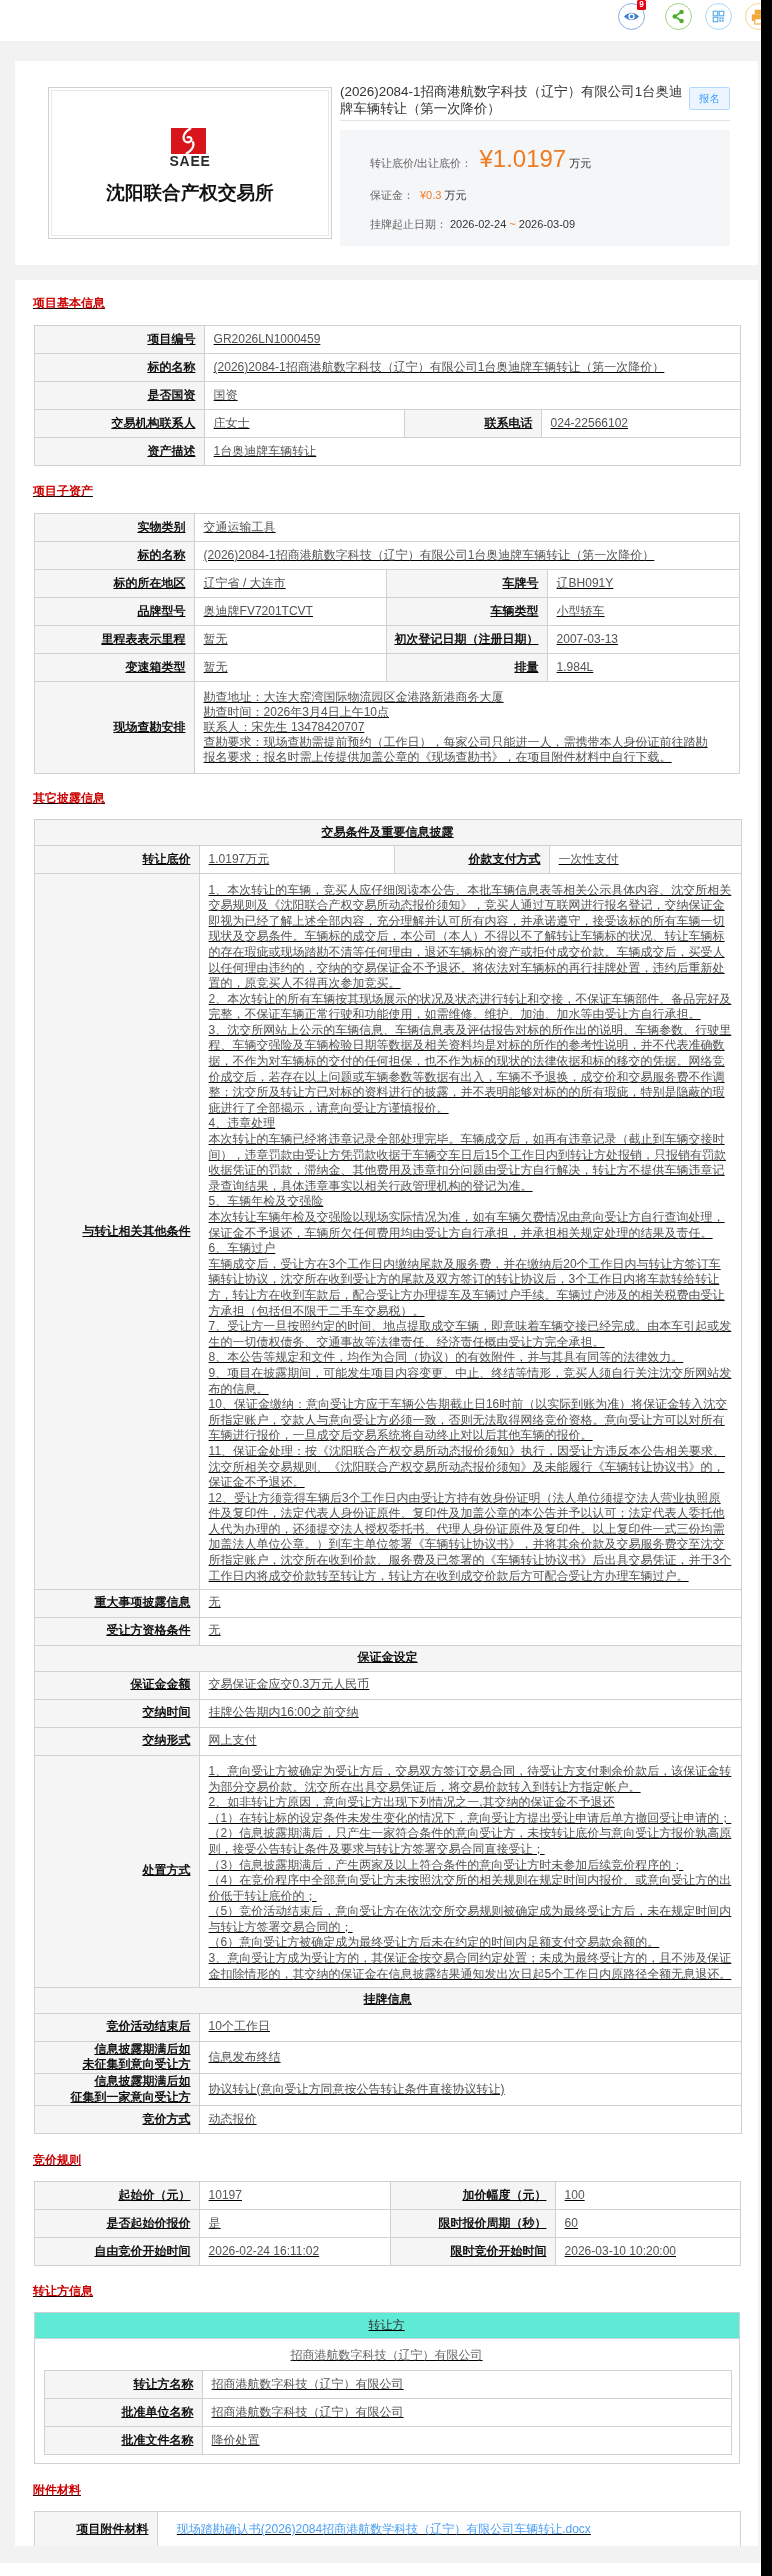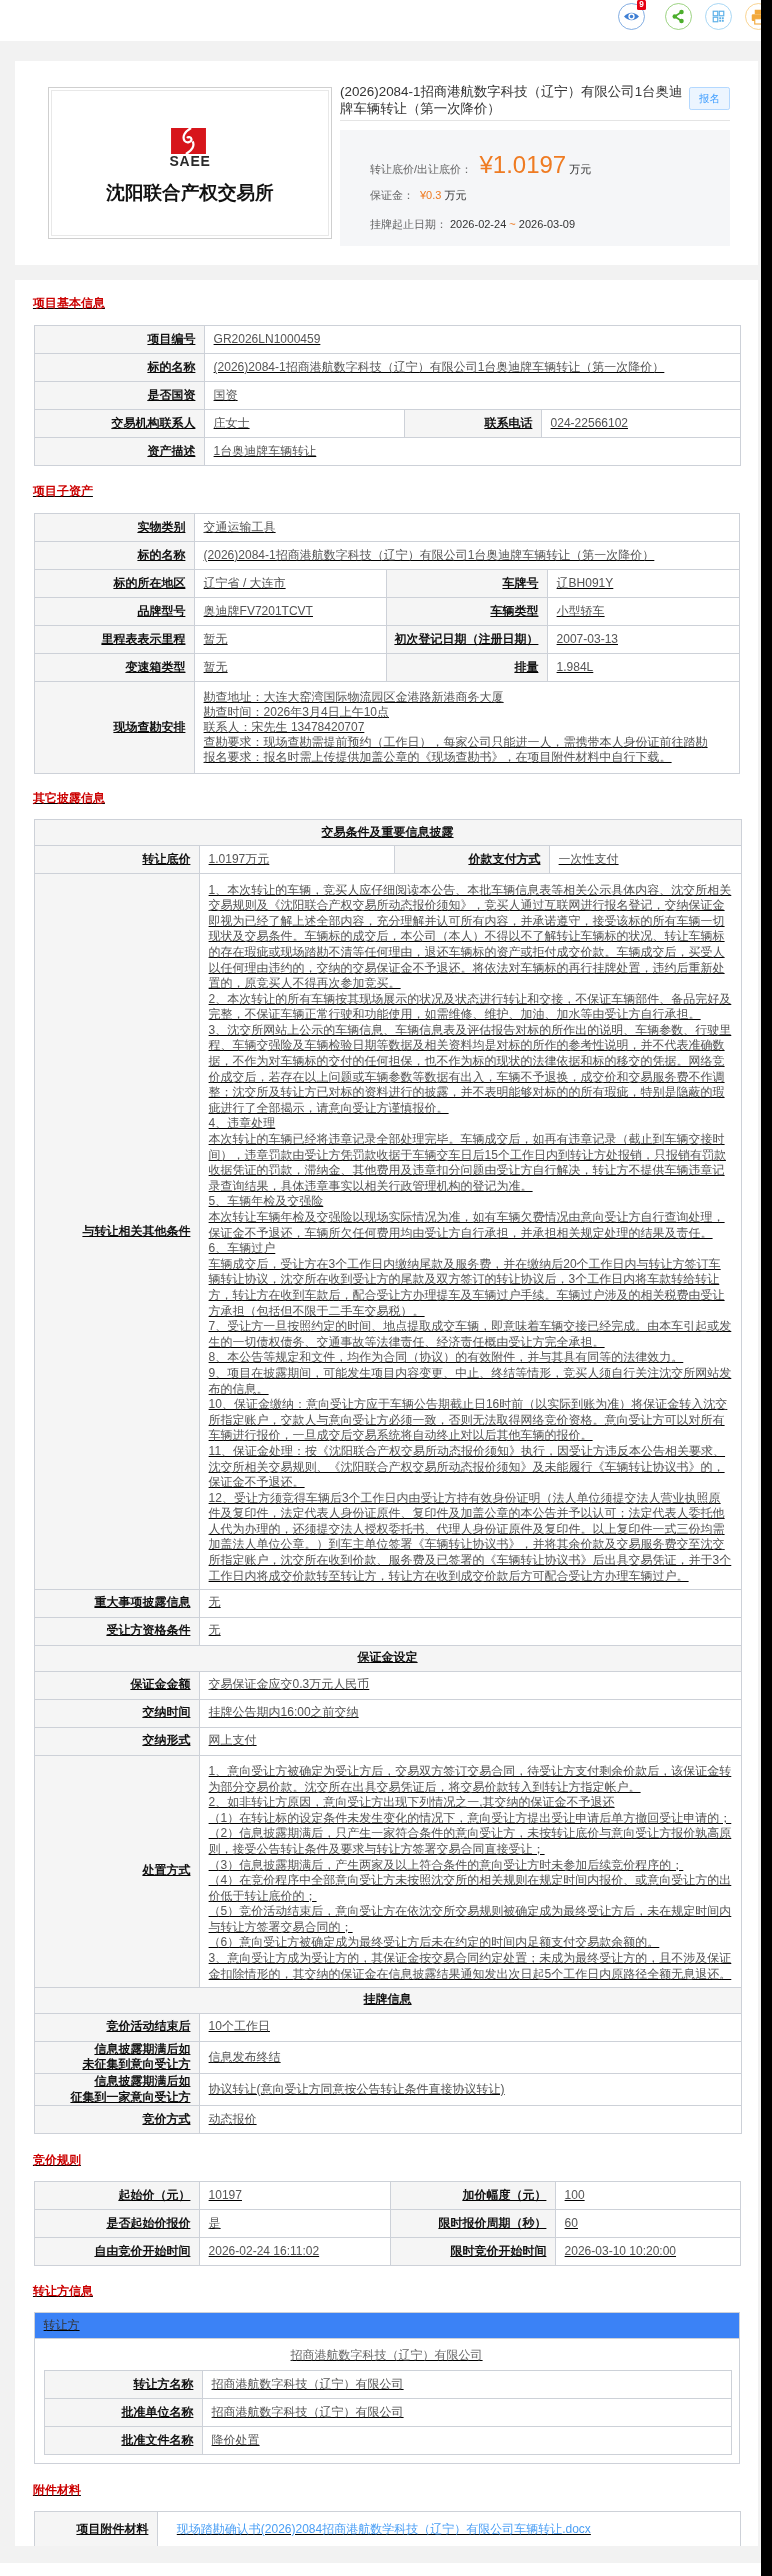--- a/index.html
+++ b/index.html
@@ -24,39 +24,39 @@
   .logo-brand { position: absolute; left: 0; right: 0; top: 64px; text-align: center; font-size: 14px; font-weight: bold;
                 letter-spacing: 0.7px; color: #2a2a2a; line-height: 12px; }
   .logo-org { position: absolute; left: 0; right: 0; top: 91px; text-align: center; font-family: "DejaVu Serif", "Liberation Serif", serif;
               font-size: 18.6px; font-weight: bold; color: #111; line-height: 22px; }
   .hdr-title { position: absolute; left: 325px; top: 22px; width: 349px; font-size: 13.4px; line-height: 17px; color: #333; }
   .signup-btn { position: absolute; left: 674px; top: 26px; width: 41px; height: 23px; background: #ecf5ff; border: 0.7px solid #b3d8ff;
                 color: #409eff; font-size: 10.4px; border-radius: 2.2px; line-height: 21.6px; text-align: center; cursor: pointer; }
   .hdr-divider { position: absolute; left: 325px; top: 59px; width: 390px; height: 0.7px; background: #e4e4e4; }
   .price-box { position: absolute; left: 325px; top: 69px; width: 390px; height: 116px; background: #f5f6f8; }
   .pb-row { position: absolute; left: 30px; white-space: nowrap; font-size: 11px; color: #666; }
-  .pb-price { top: 12.6px; line-height: 44px; }
+  .pb-price { top: 12.6px; line-height: 32px; }
   .pb-deposit { top: 57px; line-height: 16.4px; }
   .pb-listing { top: 86px; line-height: 16.4px; }
   .price-num { font-family: "Liberation Sans", sans-serif; font-size: 24px; color: #ef7b22; margin-left: 7.4px; }
   .unit { color: #333; margin-left: 3px; }
   .orange { color: #ef7b22; }
   .dark { color: #333; }
 
   
   .card2 { position: absolute; left: 15px; top: 280px; width: 743px; height: 2266px; background: #fff; padding: 0 18.6px; overflow: hidden; text-decoration: underline; }
   .sec-title { height: 16.4px; line-height: 16.4px; font-size: 12px; font-weight: bold; color: #cc0000; margin-left: -0.7px; }
 
   .tbl { width: 706px; border-collapse: separate; border-spacing: 0; table-layout: fixed;
          border-top: 0.7px solid #cdd1d8; border-left: 0.7px solid #cdd1d8; font-size: 12px; }
   .tbl td { border-right: 0.7px solid #cdd1d8; border-bottom: 0.7px solid #cdd1d8; height: 28px; padding: 0 9px;
             color: #555; line-height: 15.6px; vertical-align: middle; word-break: break-all; }
   .tbl td.lbl { background: #f5f5f5; text-align: right; font-weight: bold; color: #111; white-space: nowrap; padding: 0 8.2px 0 3px; margin-top: 15px; }
   .tbl td.hdr { background: #f5f5f5; text-align: center; font-weight: bold; color: #111; height: 26px; margin-top: 16px; }
-  .tbl td.hdr-plain { background: #3b82f6; color: #333; height: 26px; }
+  .tbl td.hdr-plain { background: #5eead4; text-align: center; color: #333; height: 26px; }
   .tbl td.longtext { vertical-align: top; padding: 8.2px 9px 4.5px 9px; }
   .tbl td.inspect { padding: 7.4px 9px; line-height: 15.2px; }
   .para { margin: 0; }
 
   .company-name { text-align: center; color: #666; line-height: 16.4px; height: 16.4px; }
   .inner-tbl { width: 687px; margin-top: 7.4px; }
   .file-item { height: 35px; border-bottom: 0.7px solid #e8e8e8; padding-left: 11px; line-height: 34px; }
   .file-link { color: #4a9ff5; text-decoration: none; cursor: pointer; }
 </style>
 </head>

